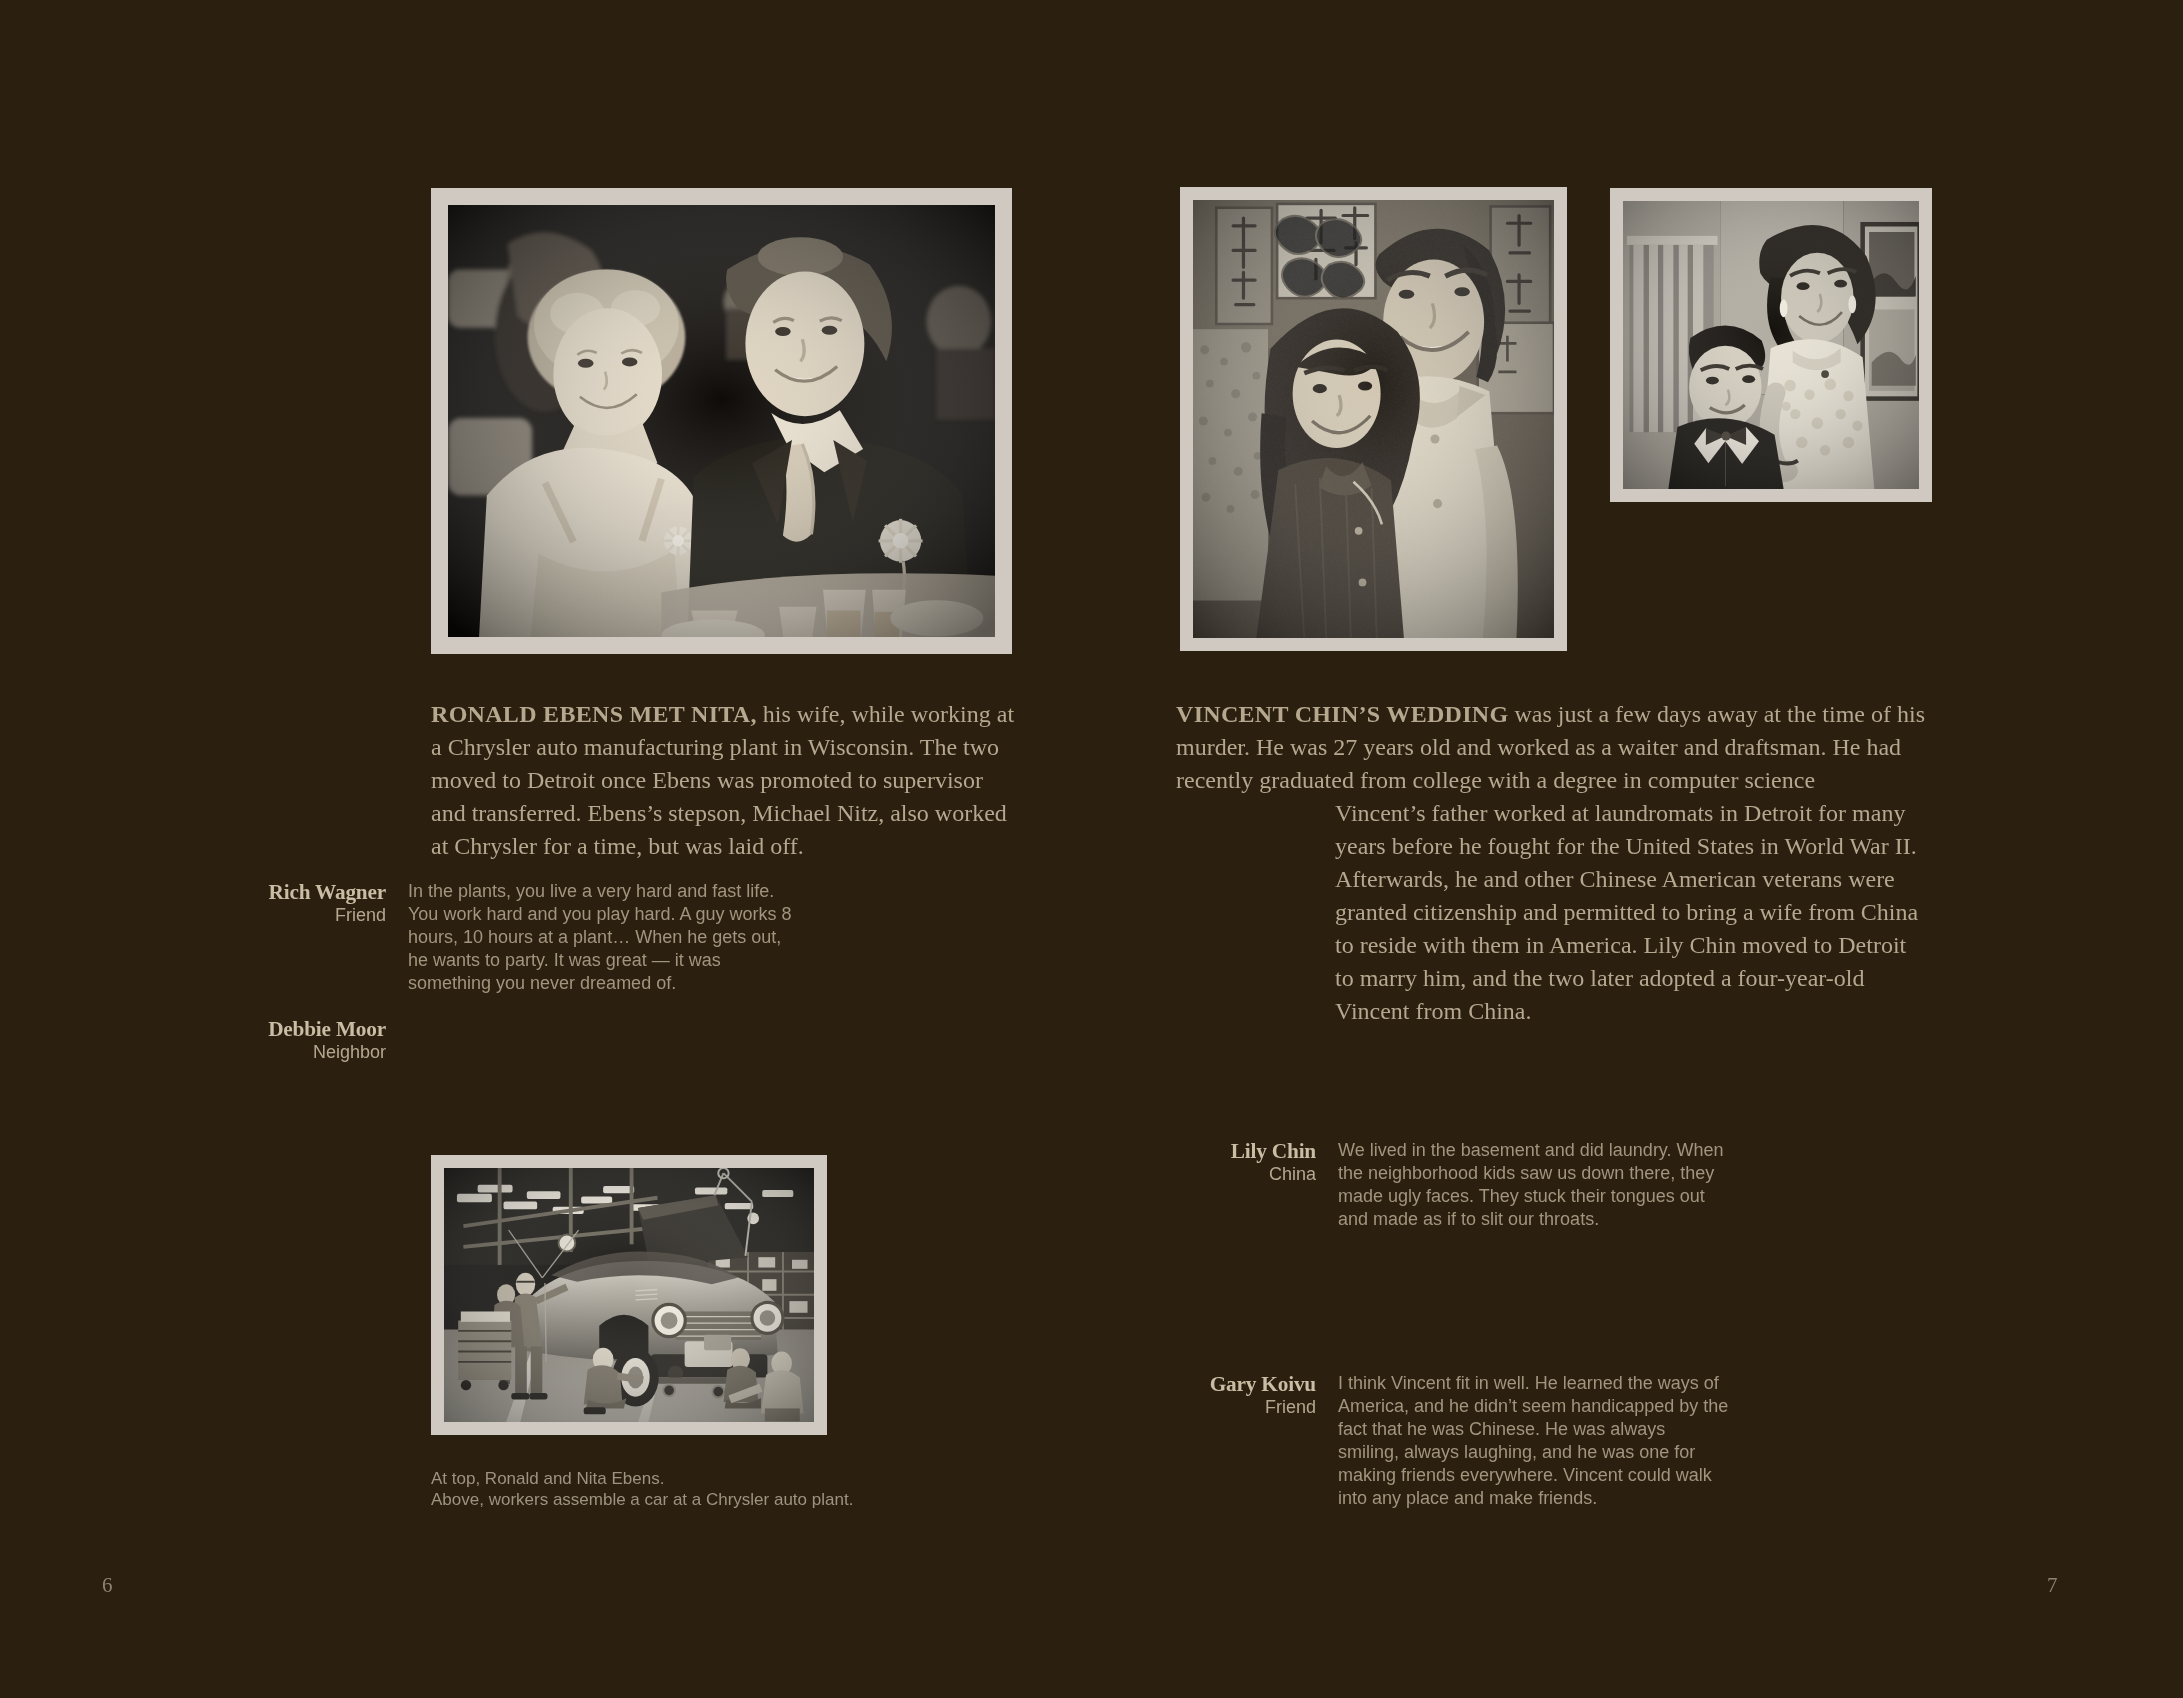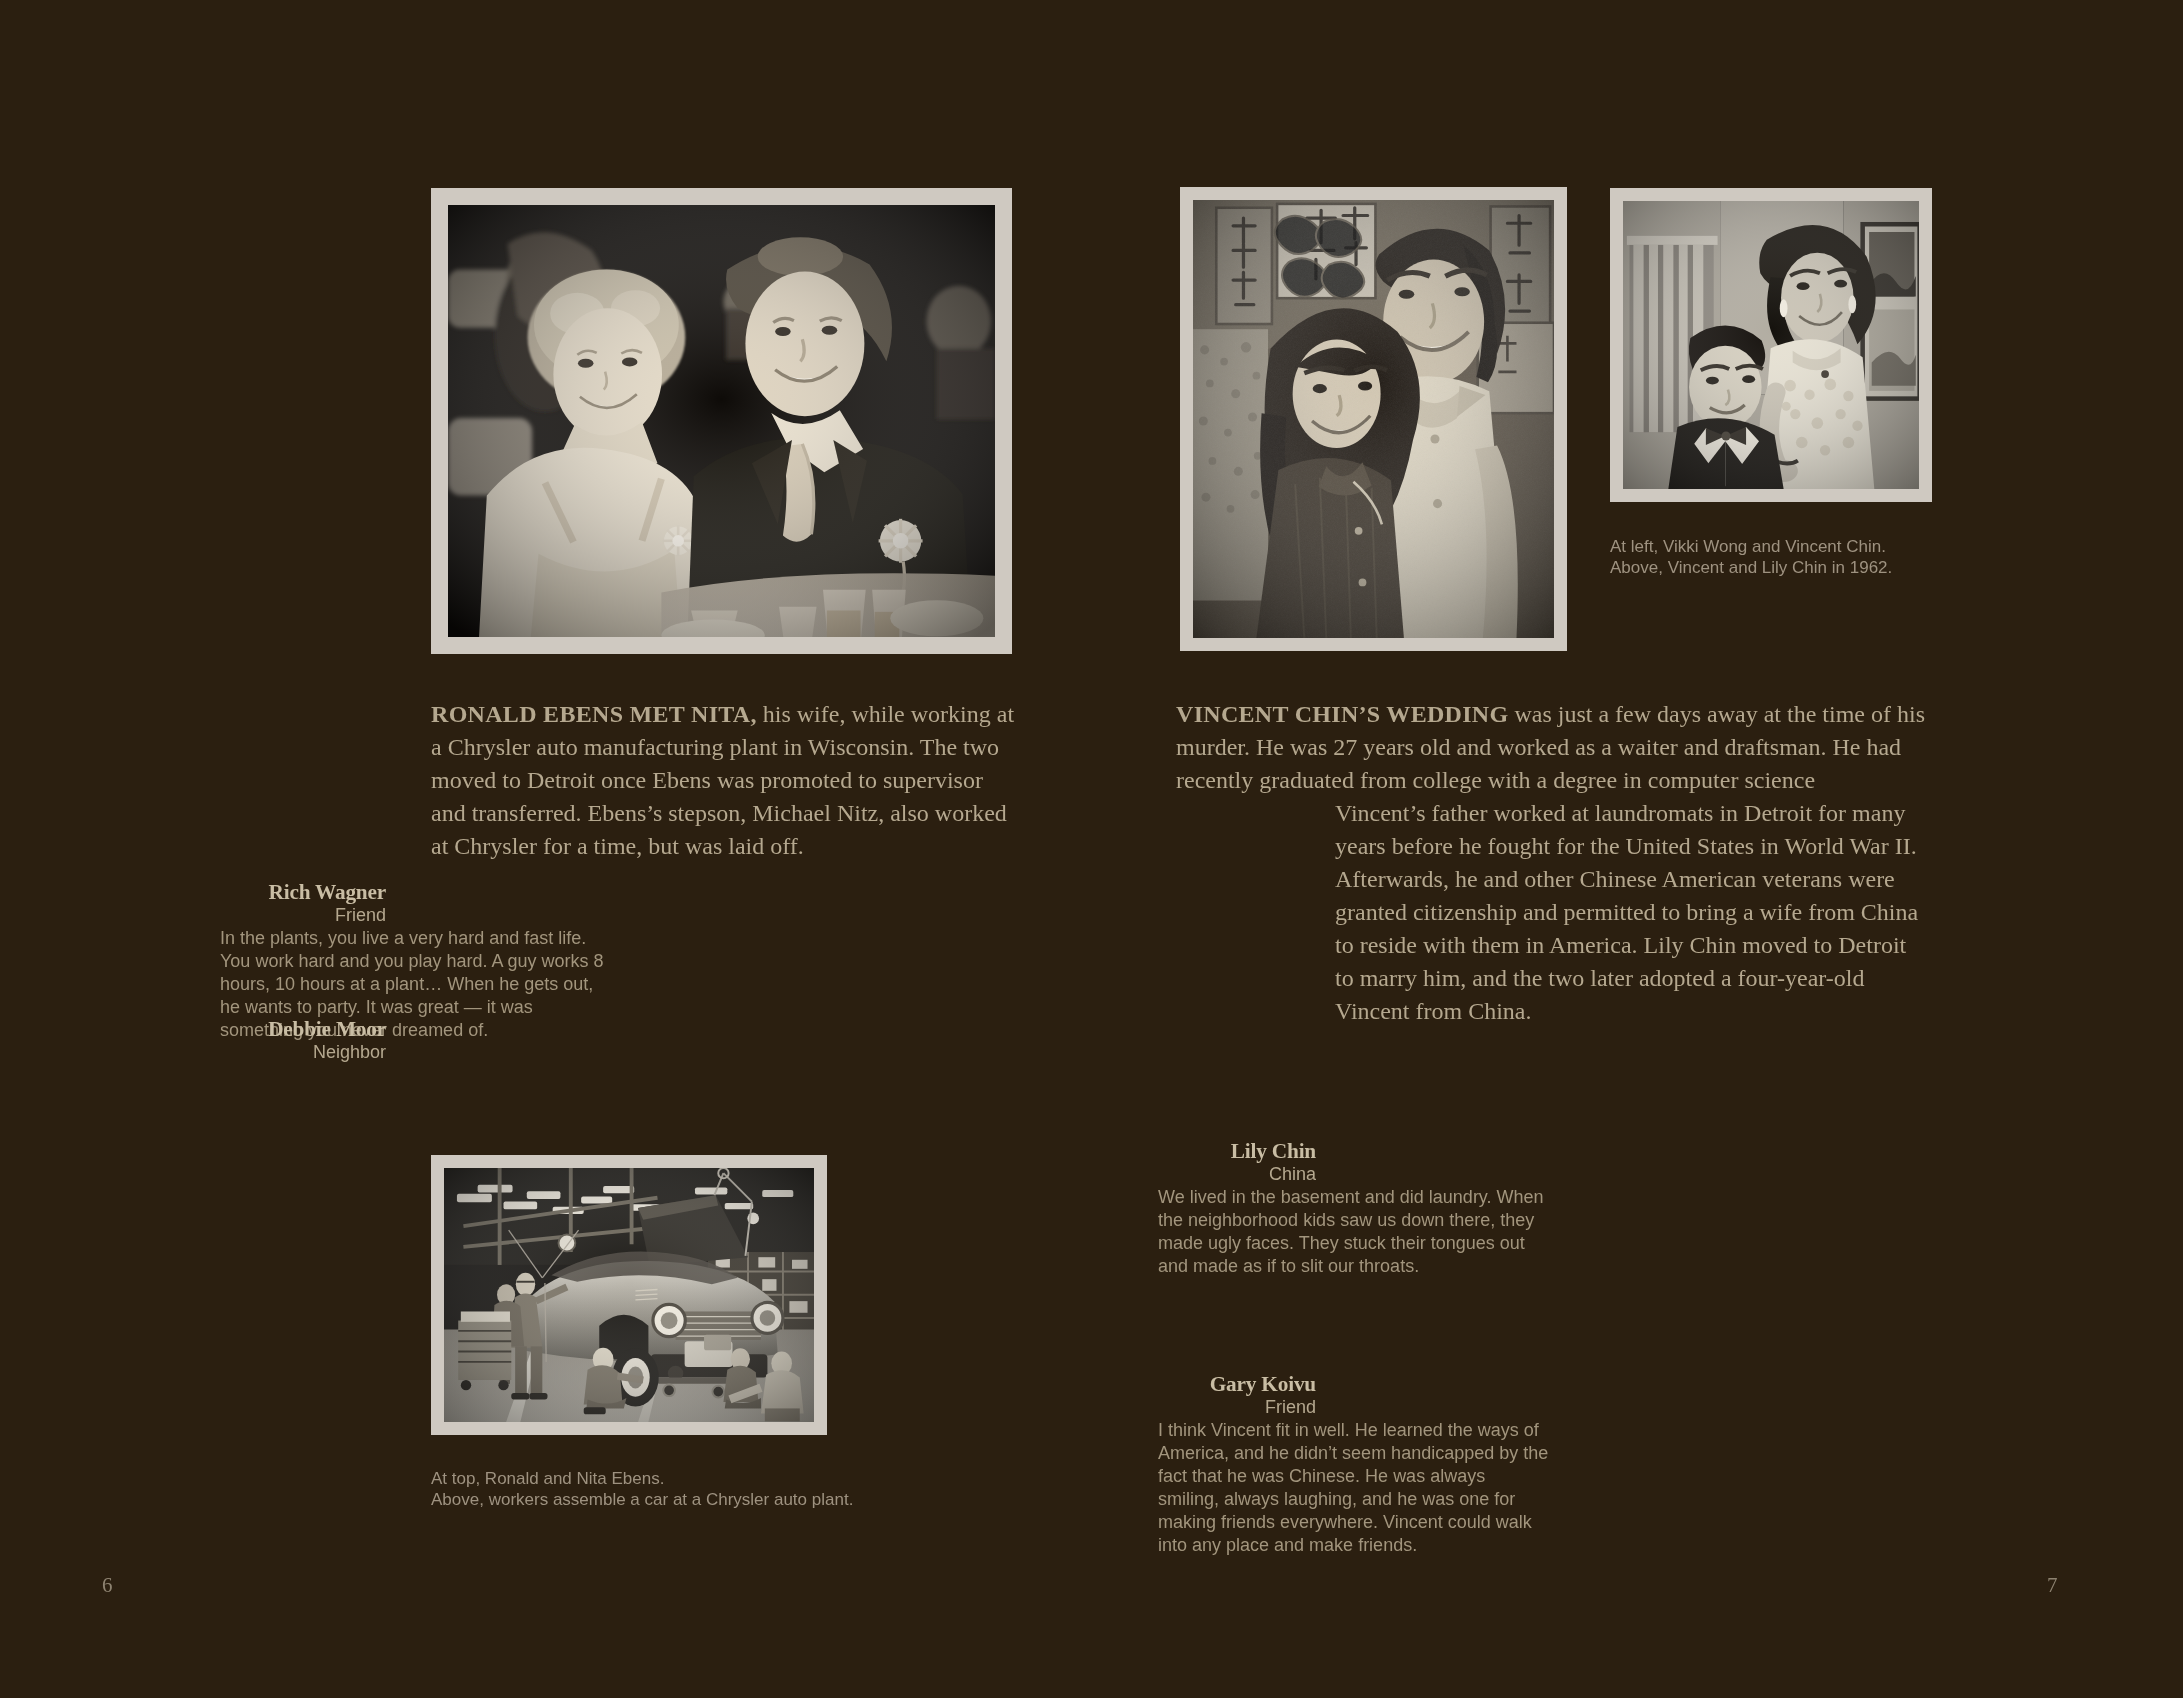--- a/index.html
+++ b/index.html
@@ -45,21 +45,20 @@
     font-variant: small-caps;
     font-weight: bold;
     letter-spacing: 0.3px;
   }
   .body-text p { margin: 0 0 22px 0; }
 
   
   .quote {
     position: absolute;
     display: flex;
-    flex-direction: column;
   }
   .quote .who {
     text-align: right;
     flex: 0 0 auto;
     box-sizing: border-box;
     padding-right: 22px;
   }
   .quote .who .nm {
     display: block;
     color: #c9bda4;
@@ -674,24 +673,20 @@
 
           <path d="M128 352 l30 12 l-30 14 z" fill="#2c2720"></path>
           <path d="M190 350 l-32 14 l32 14 z" fill="#2c2720"></path>
           <circle cx="159" cy="364" r="7" fill="#443e34"></circle>
         </g>
         <rect width="457" height="446" fill="url(#lcVig)"></rect>
       </svg>
     </div>
   </div>
 
-  <div class="caption" style="left:1610px; top:536px; width:362px;">
-    <div>At left, Vikki Wong and Vincent Chin.</div>
-    <div>Above, Vincent and Lily Chin in 1962.</div>
-  </div>
 
   <div class="body-text" style="left:1176px; top:698px; width:750px;">
     <span class="lead">VINCENT CHIN’S WEDDING</span><span> was just a few days away at the time of his murder. He was 27 years old and worked as a waiter and draftsman. He had recently graduated from college with a degree in computer science</span>
   </div>
 
   <div class="body-text" style="left:1335px; top:797px; width:591px;">
     <p>Vincent’s father worked at laundromats in Detroit for many years before he fought for the United States in World War II. Afterwards, he and other Chinese American veterans were granted citizenship and permitted to bring a wife from China to reside with them in America. Lily Chin moved to Detroit to marry him, and the two later adopted a four-year-old Vincent from China.</p>
   </div>
 
   <div class="quote" style="left:1158px; top:1139px; width:705px;">

